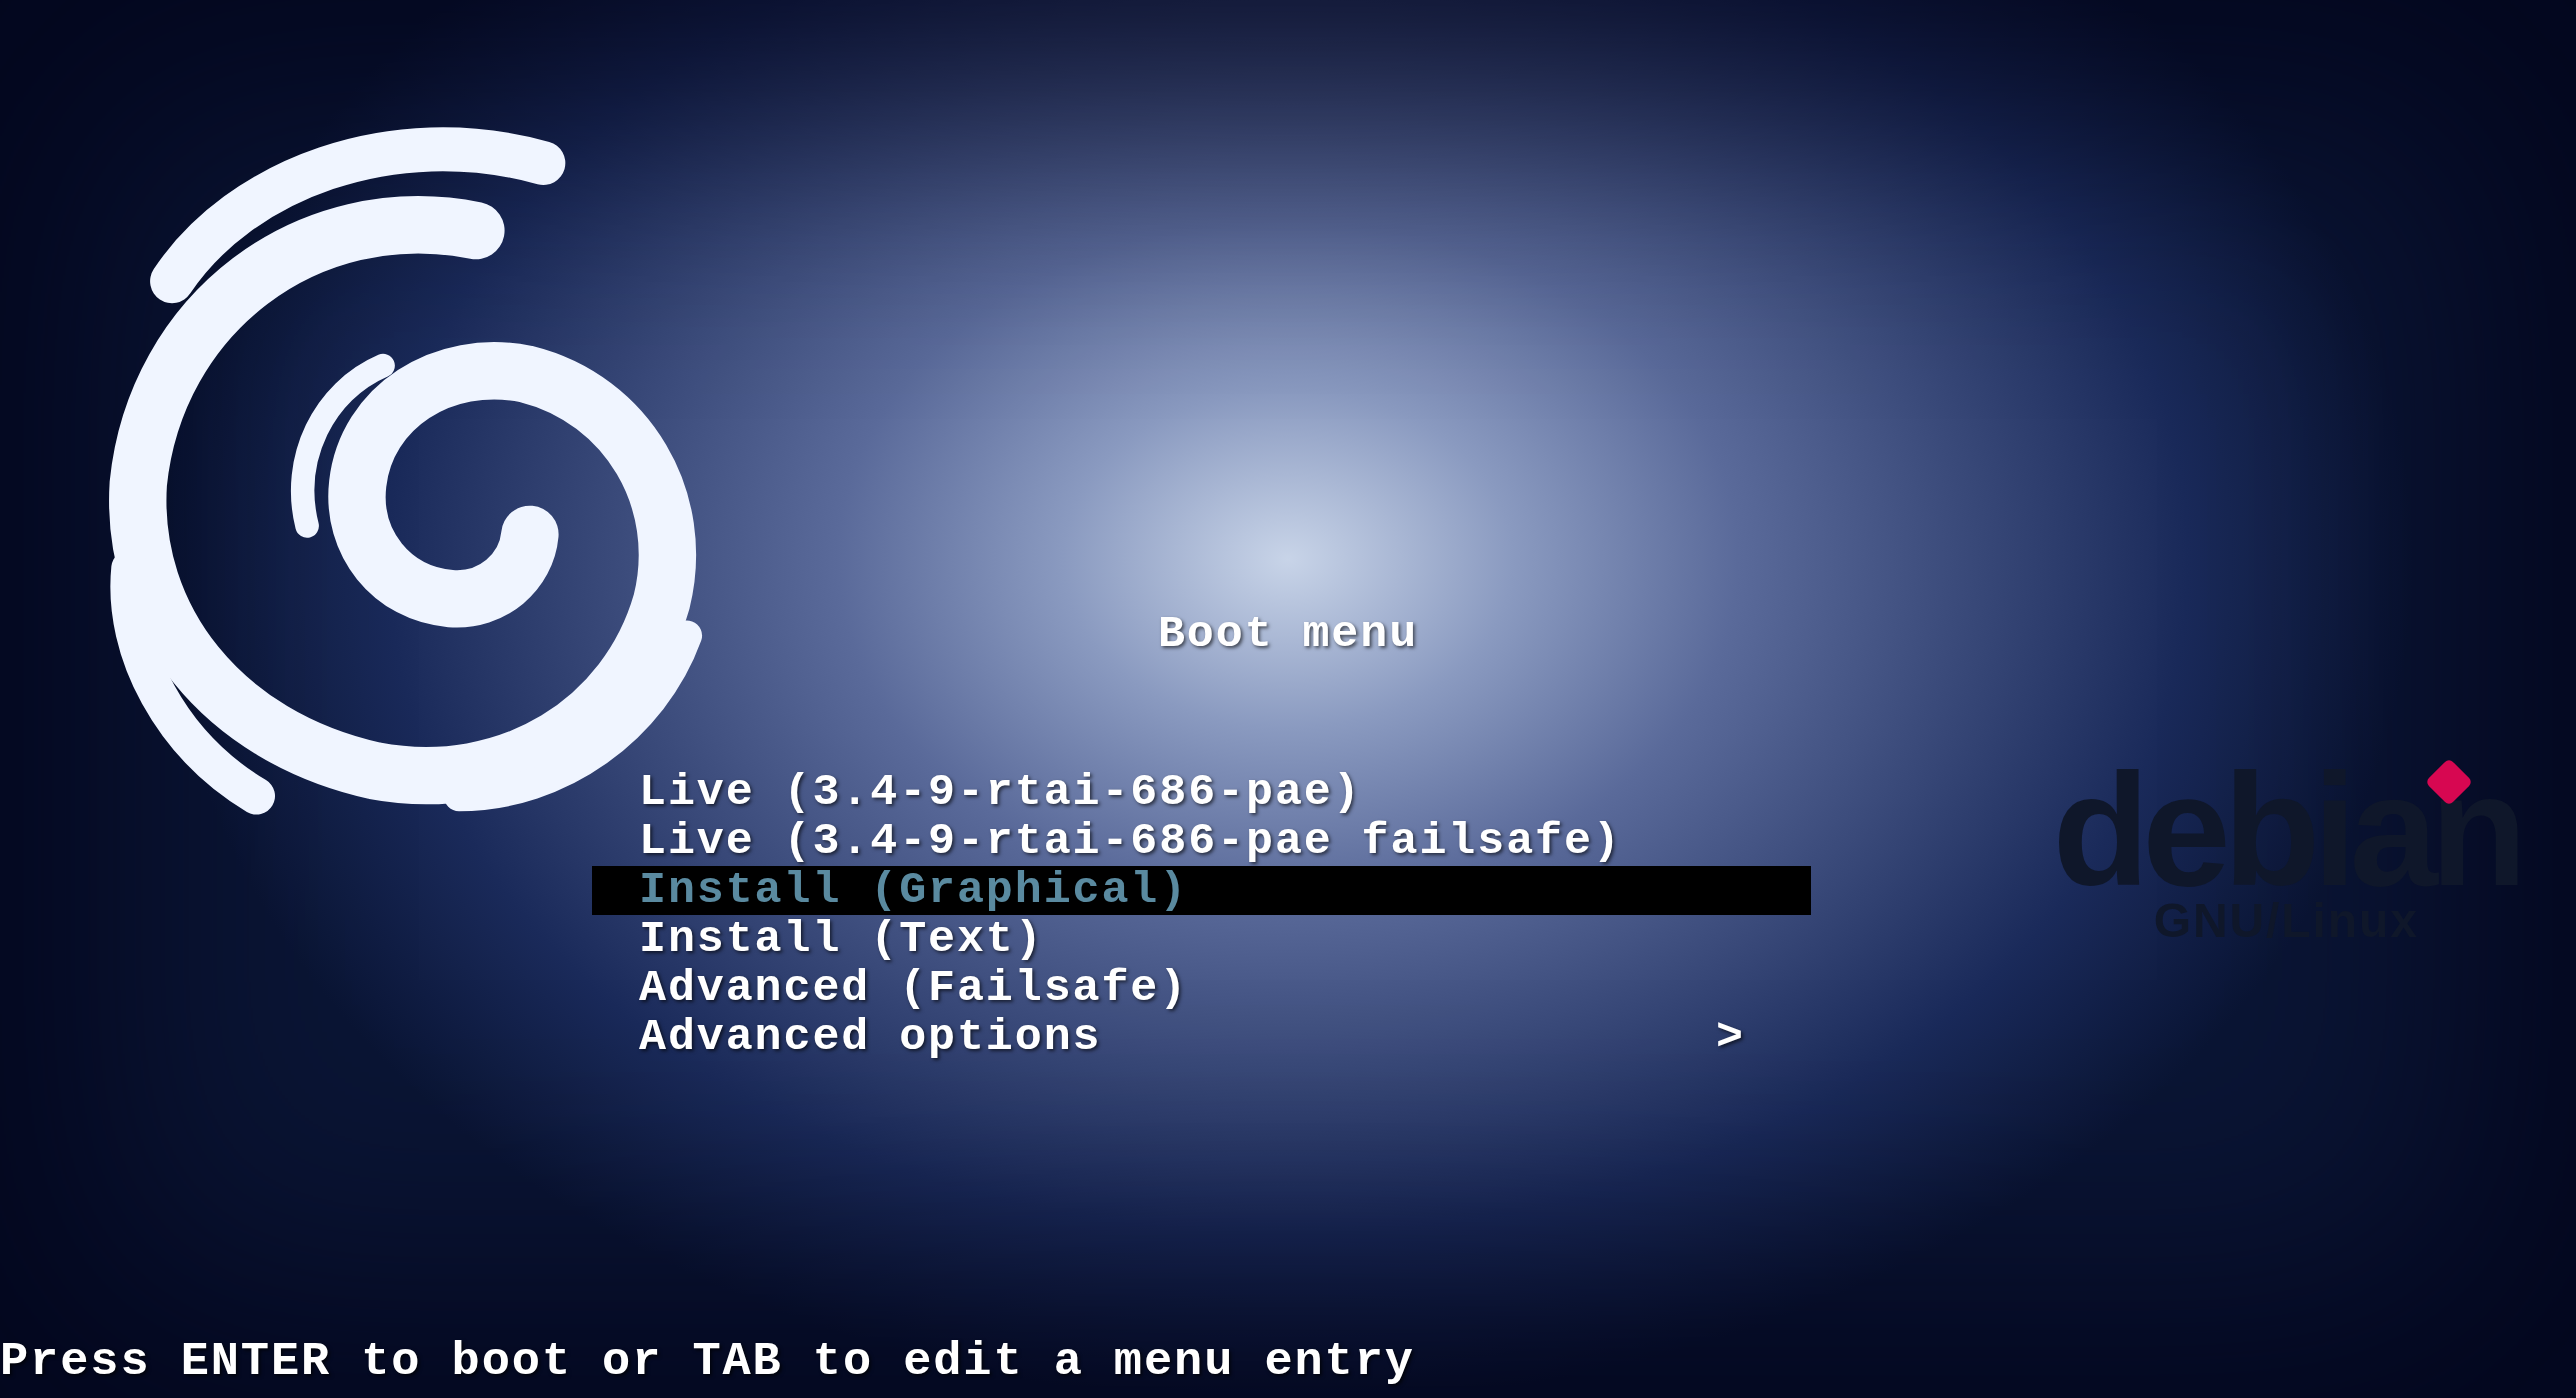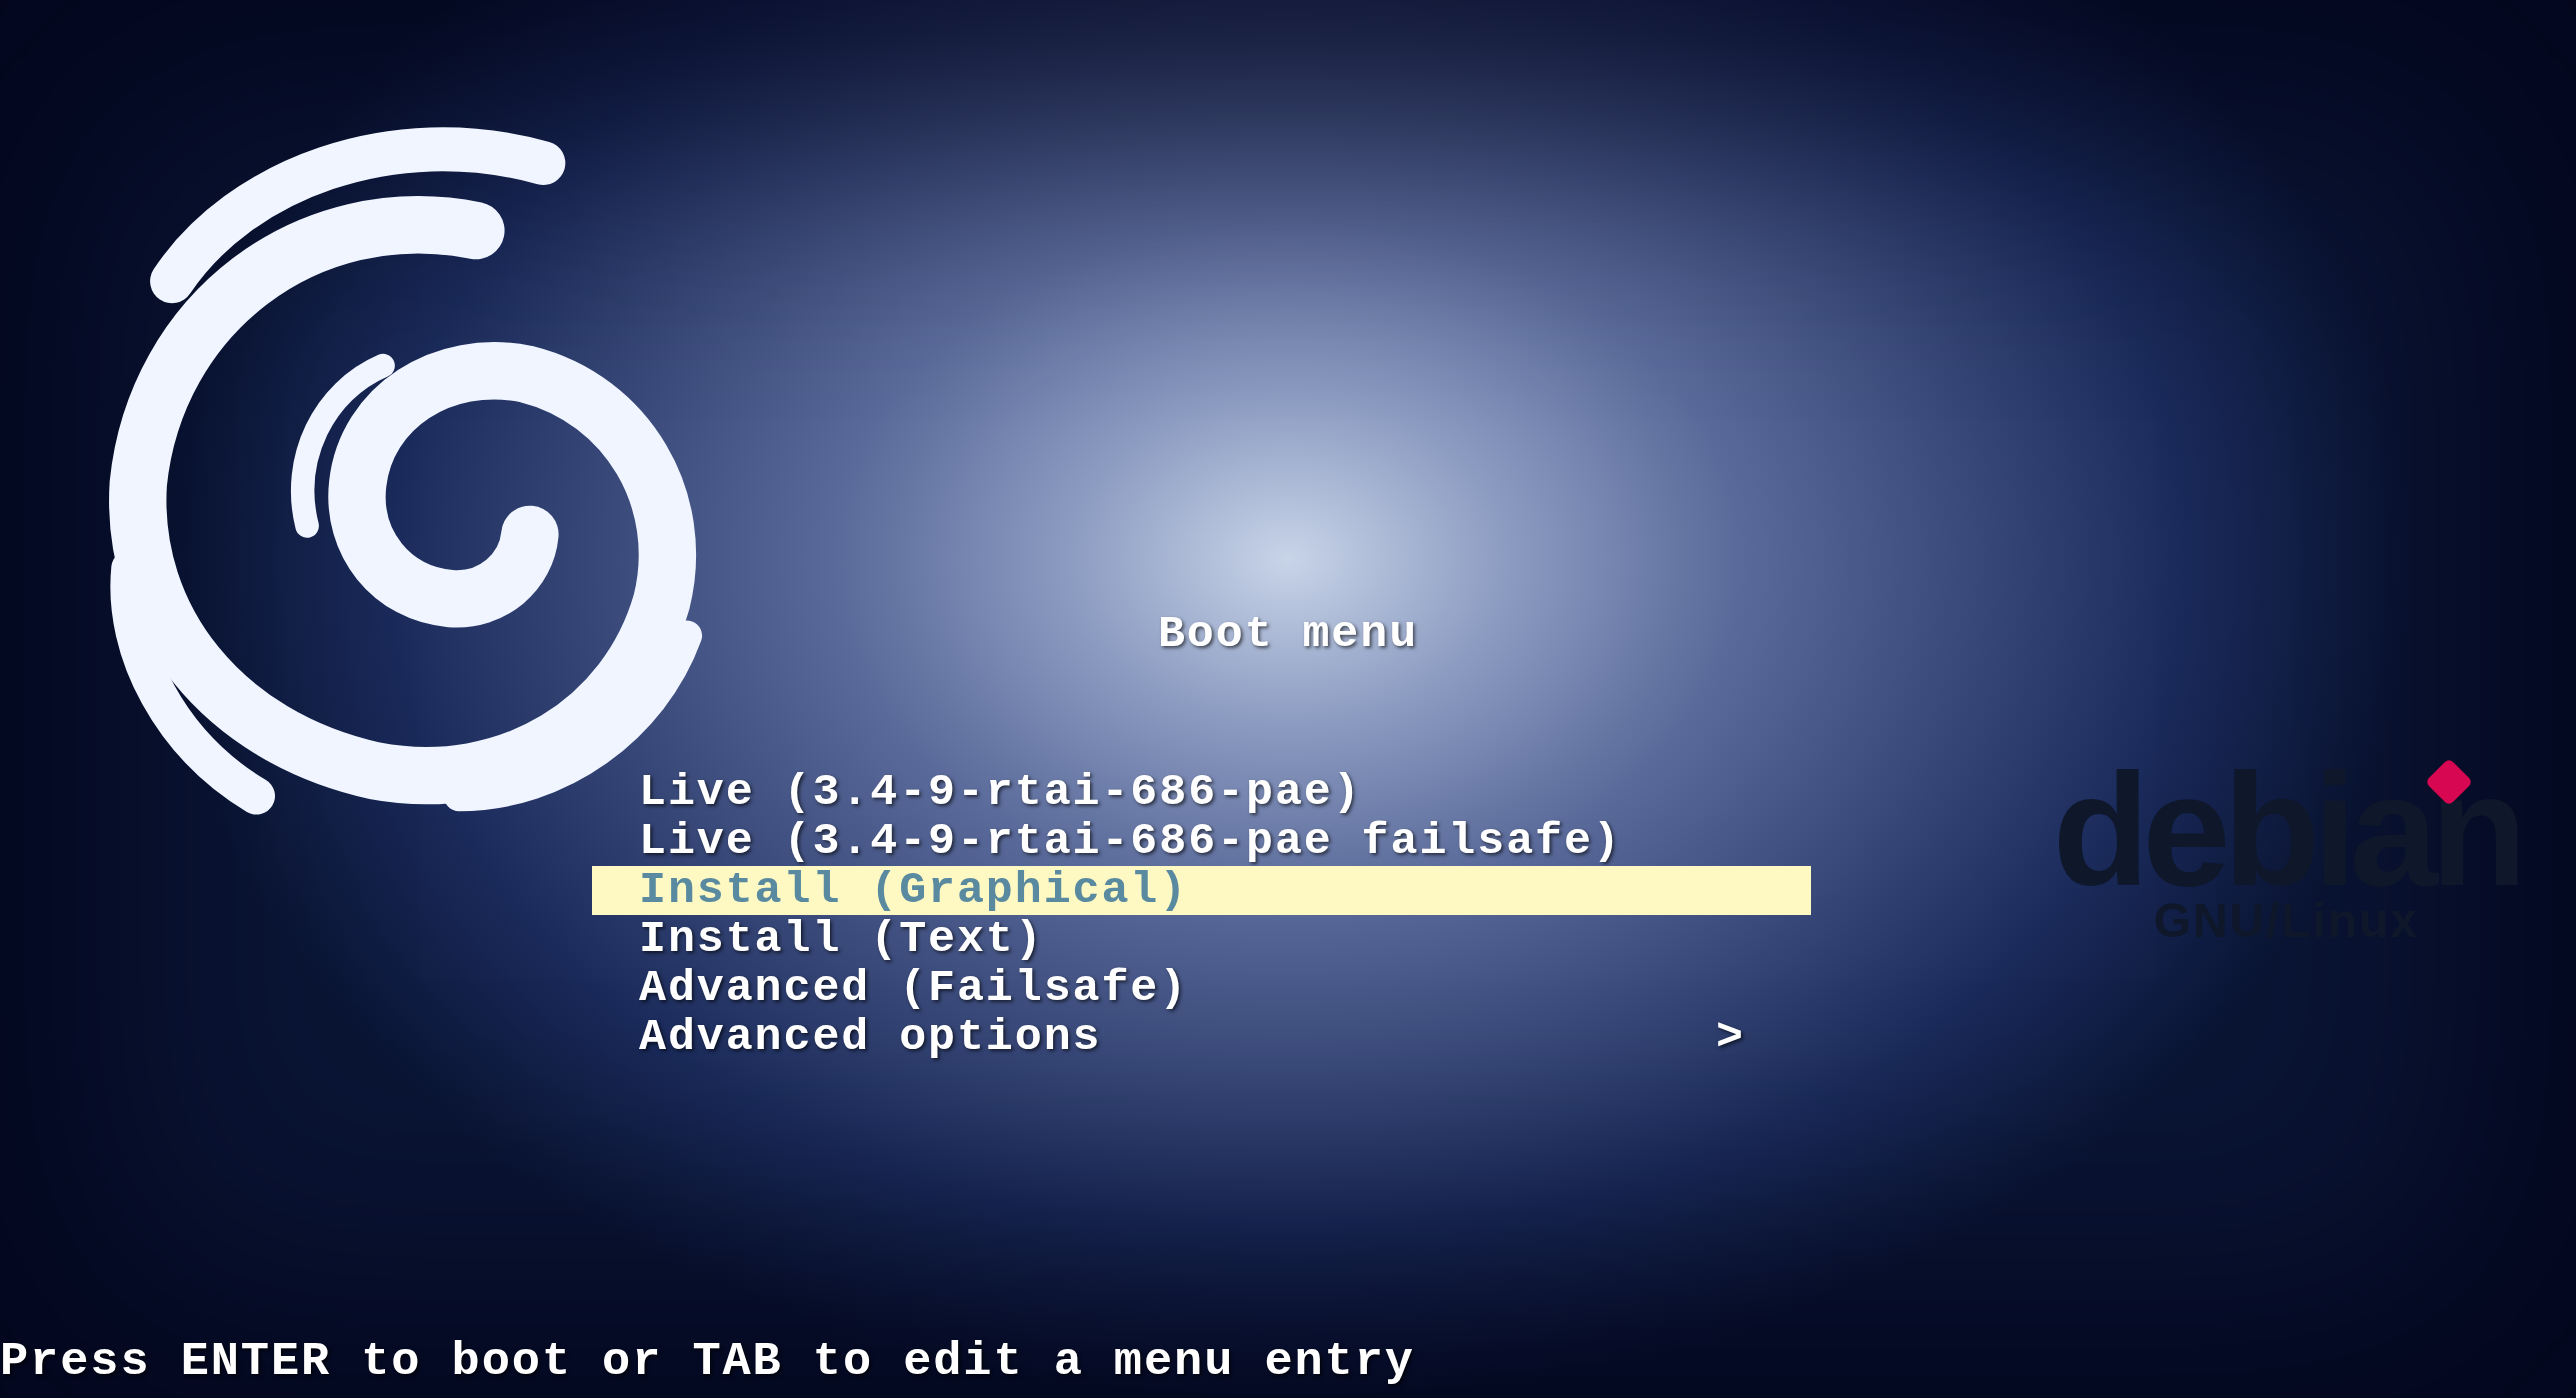--- a/index.html
+++ b/index.html
@@ -82,21 +82,21 @@
     font-weight: bold;
     padding: 0 47px 0 47px;
     height: 49px;
     line-height: 49px;
     text-shadow: 1.9px 1.9px 3.7px rgba(0,0,0,0.6);
     letter-spacing: 1.9px;
     white-space: nowrap;
     position: relative;
   }
   .menu-item.selected {
-    background: #fef9c3;
+    background: #000000;
     color: #5a8aa0;
     text-shadow: none;
   }
   .submenu-arrow {
     position: absolute;
     right: 66px;
     top: 0;
     color: #ffffff;
     font-size: 45px;
     font-weight: bold;

